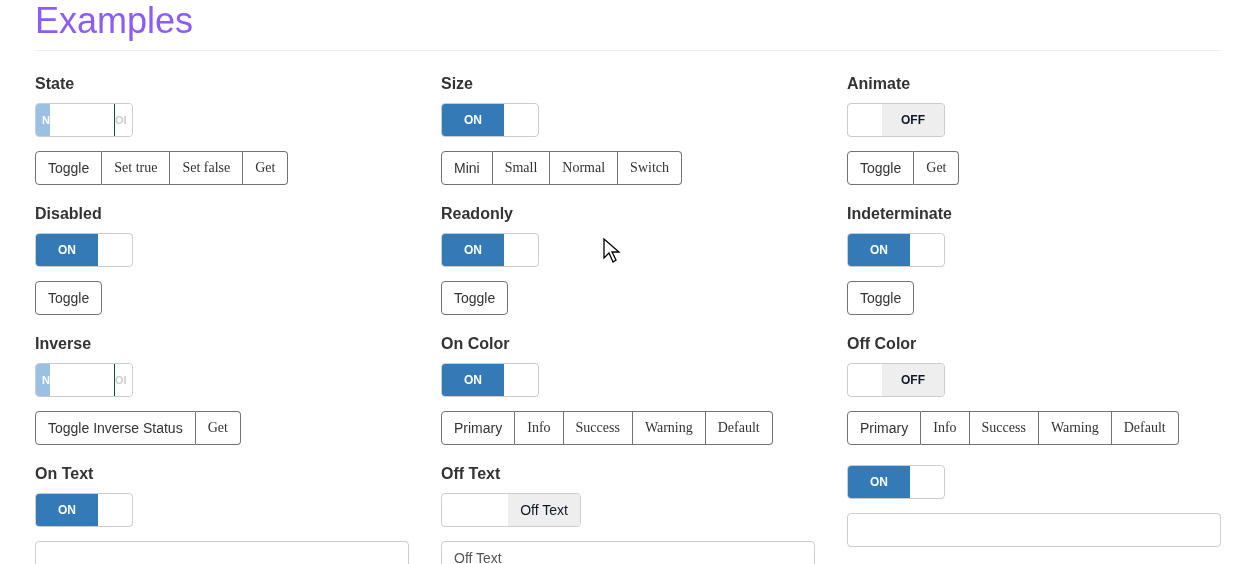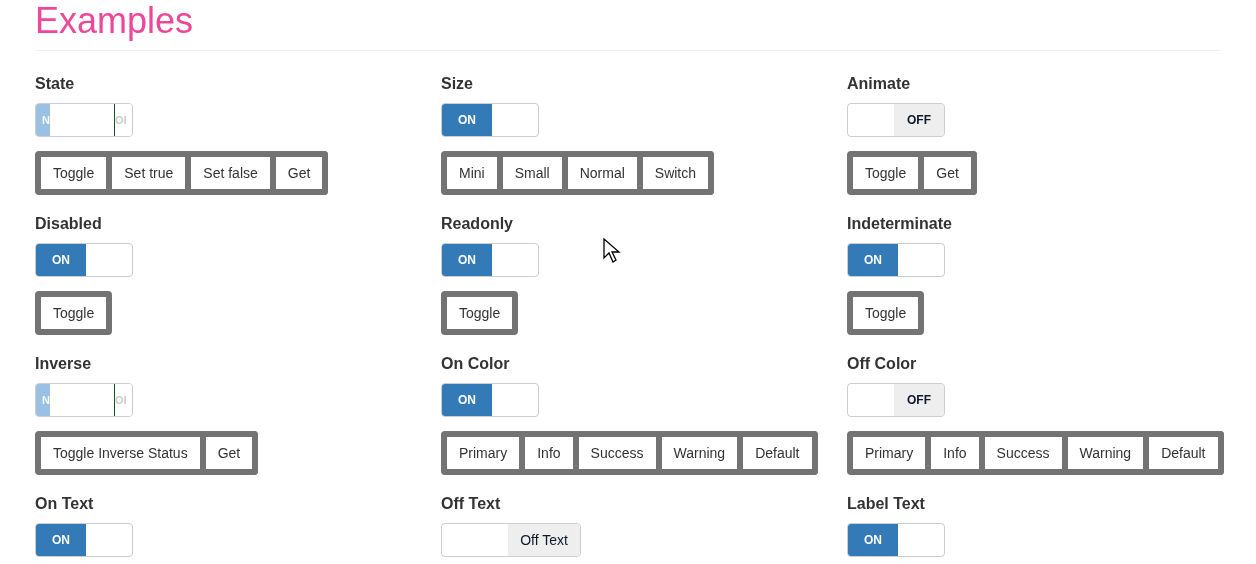--- a/index.html
+++ b/index.html
@@ -8,21 +8,21 @@
     color: #333;
     background: #fff;
     margin: 0;
     padding: 0 35px;
   }
   h1 {
     font-weight: 500;
     font-size: 36px;
     margin: 0 0 8px 0;
     padding-top: 0;
-    color: #ec4899;
+    color: #8b5cf6;
   }
   hr.hdr {
     border: none;
     border-top: 1px solid #eee;
     margin: 6px 0 24px 0;
   }
   .row {
     display: flex;
     gap: 32px;
   }
@@ -47,21 +47,21 @@
     position: relative;
     overflow: hidden;
     vertical-align: middle;
     background: #fff;
   }
   .switch .on,
   .switch .off {
     position: absolute;
     top: 0;
     height: 100%;
-    width: 50px;
+    width: 62px;
     display: flex;
     align-items: center;
     justify-content: center;
     font-size: 12px;
     font-weight: 700;
   }
   .switch .on {
     left: 0;
     background: #337ab7;
     color: #fff;
@@ -99,30 +99,30 @@
     bottom: 0;
     background: #fff;
   }
 
   
   .btn-group {
     display: inline-flex;
     margin-top: 14px;
   }
   .btn {
-    border: 6px solid #737373;
+    border: 1px solid #737373;
     background: #fff;
     color: #333;
     font-size: 14px;
     padding: 6px 12px;
     cursor: pointer;
     line-height: 1.42857143;
   }
   .btn-group .btn { border-radius: 0; }
-  .btn-group .btn + .btn { border-left: none; }
+  .btn-group .btn + .btn { border-left: none; font-family: Liberation Serif, serif; }
   .btn-group .btn:first-child { border-radius: 4px 0 0 4px; }
   .btn-group .btn:last-child  { border-radius: 0 4px 4px 0; text-align: center; }
   .btn-solo {
     border-radius: 4px;
     display: inline-block;
     margin-top: 14px;
   }
 
   .section + .section { margin-top: 20px; }
 
@@ -192,19 +192,19 @@
           <button class="btn">Get</button>
         </div></div>
       <div class="section"><div class="seclabel">Indeterminate</div><div class="switch is-on"><div class="on">ON</div></div><br><button class="btn btn-solo">Toggle</button></div>
       <div class="section"><div class="seclabel">Off Color</div><div class="switch is-off"><div class="off">OFF</div></div><br><div class="btn-group">
           <button class="btn">Primary</button>
           <button class="btn">Info</button>
           <button class="btn">Success</button>
           <button class="btn">Warning</button>
           <button class="btn">Default</button>
         </div></div>
-      <div class="section"><div class="seclabel">Label Text</div><div class="switch is-on"><div class="on">ON</div></div><br><input type="text" class="textfield" style=""></div>
+      <div class="section"><div class="switch is-on"><div class="on">ON</div></div><br><input type="text" class="textfield" style=""></div>
     </div>
   </div>
 
 <svg id="cursor" viewBox="0 0 20 28" style="left: 603px; top: 238px;">
   <path d="M1 1 L1 20 L6 15 L10 24 L13 22 L9 14 L16 14 Z" fill="#fff" stroke="#000" stroke-width="1.3"></path>
 </svg>
 
 </body></html>

